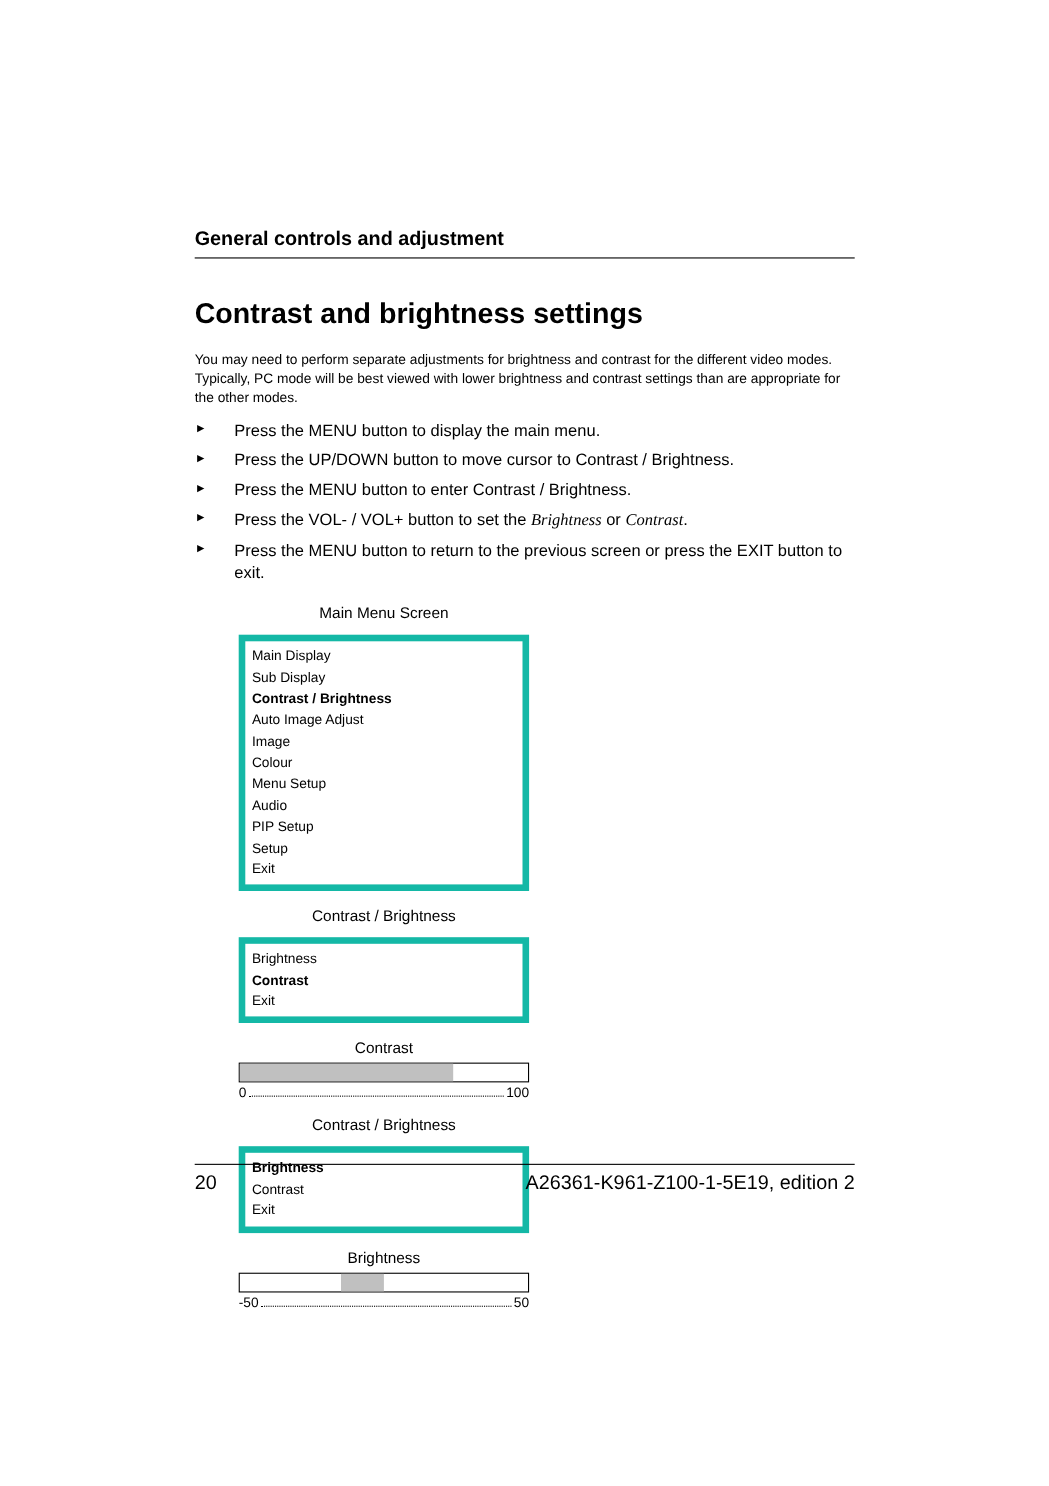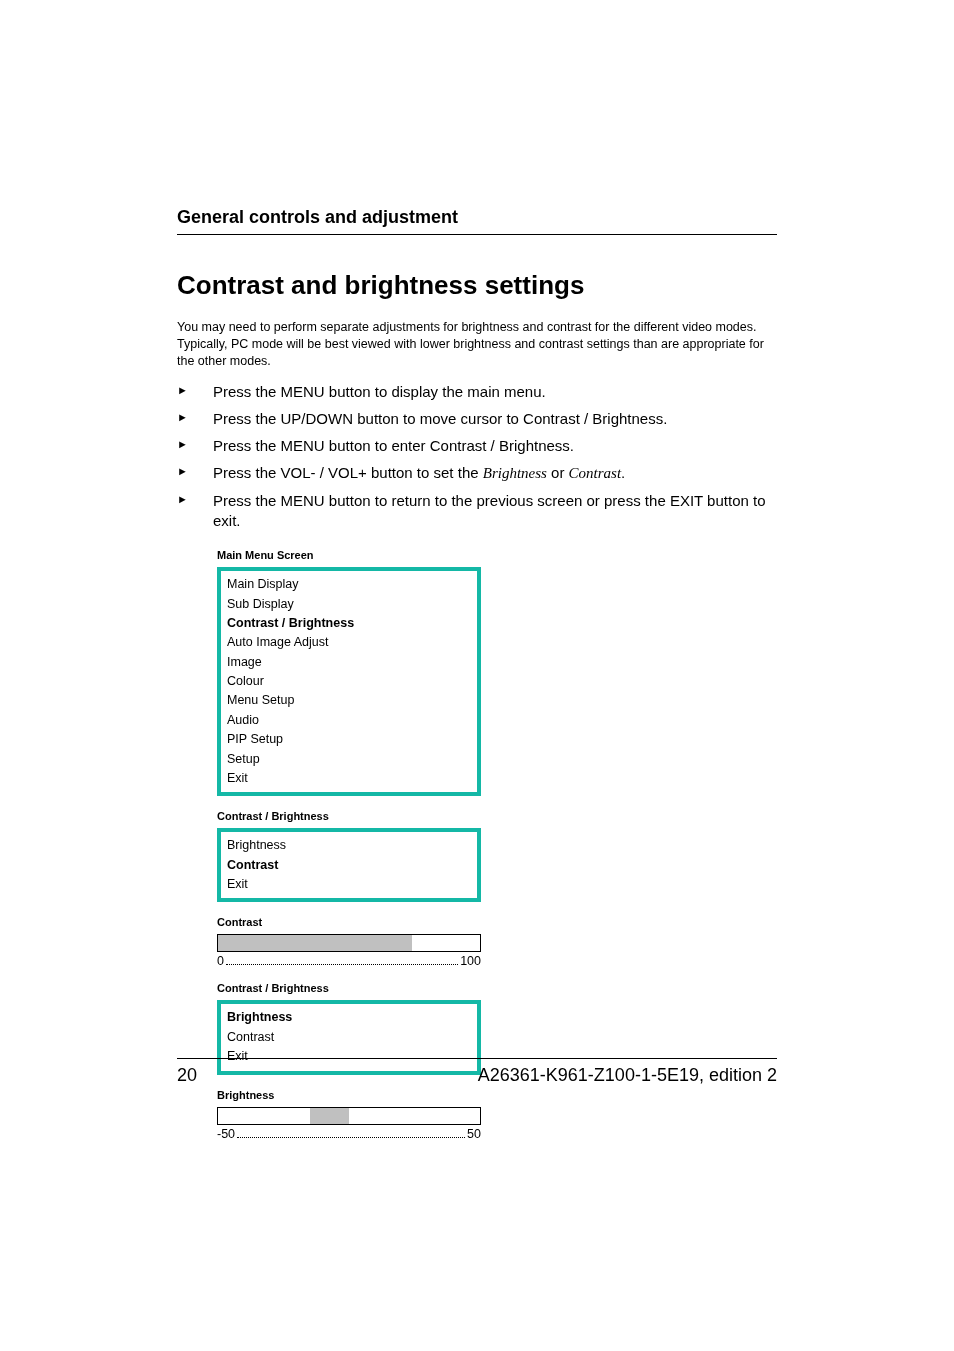--- a/index.html
+++ b/index.html
@@ -53,28 +53,30 @@
     }
     .italic {
       font-style: italic;
       font-family: "Times New Roman", Times, serif;
     }
     .menu-block {
       margin-left: 40px;
       width: 264px;
     }
     .menu-title {
-      font-size: 11px;
-      font-weight: bold;
+      font-size: 14px;
+      font-weight: normal;
+      text-align: center;
       margin-top: 14px;
       margin-bottom: 6px;
     }
     .menu-box {
-      border: 4px solid #14b8a6;
+      border: 6px solid #14b8a6;
       padding: 4px 6px;
+      margin-top: 12px;
     }
     .menu-item {
       font-size: 12.5px;
       line-height: 1.55;
     }
     .menu-item.bold {
       font-weight: bold;
     }
     .bar-wrap {
       height: 18px;

